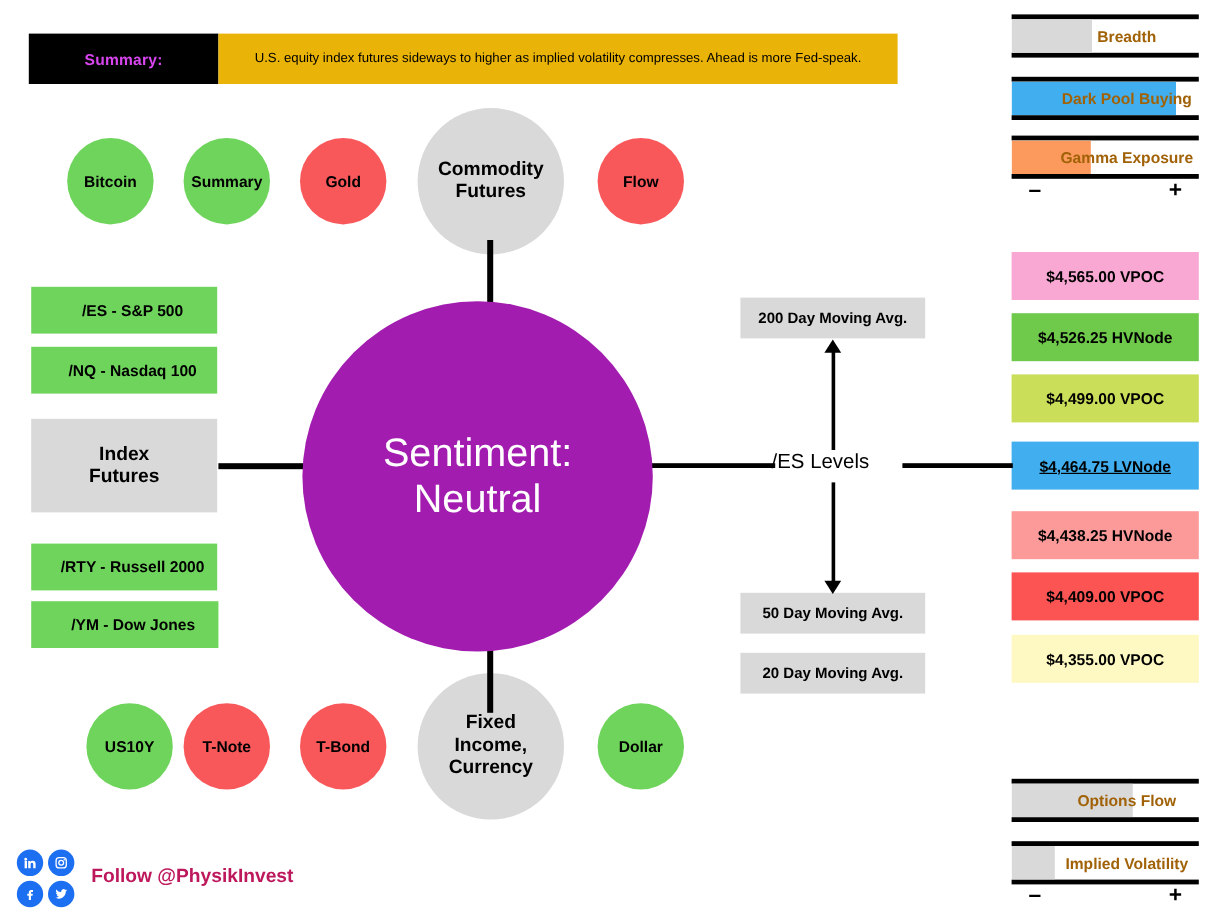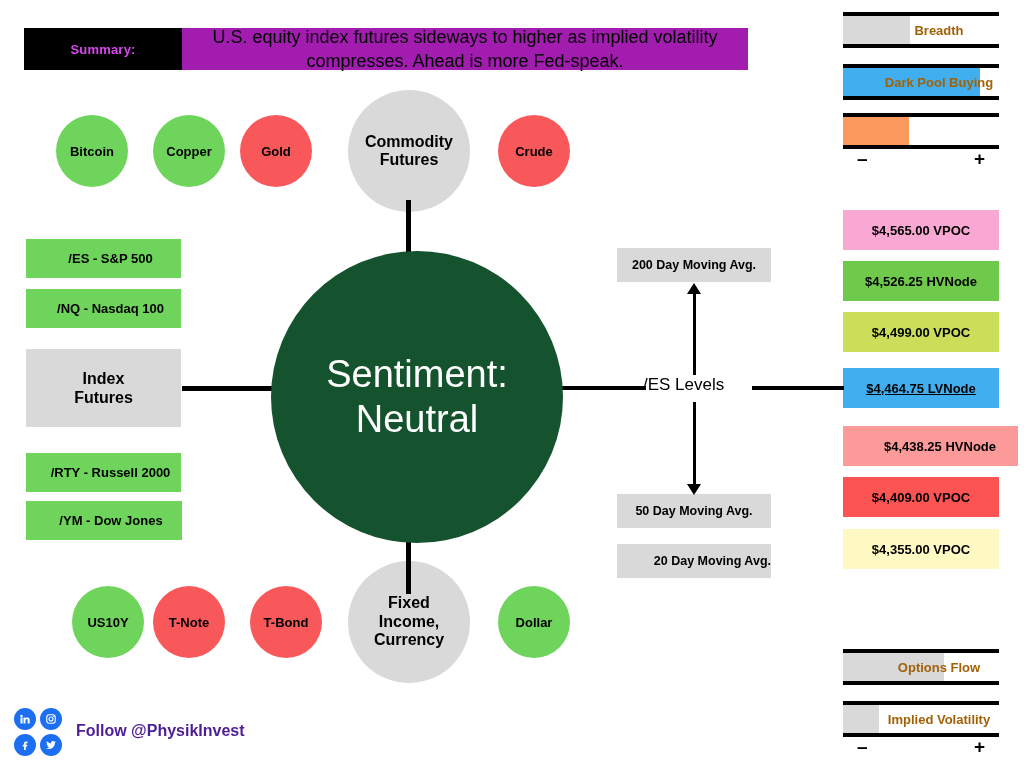--- a/index.html
+++ b/index.html
@@ -32,23 +32,23 @@
     color: #d946ef;
     font-weight: bold;
     font-size: 13px;
     display: flex;
     align-items: center;
     justify-content: center;
     letter-spacing: .2px;
   }
   #summary-text {
     flex: 1;
-    background: #a21caf;
+    background: #eab308;
     color: #000000;
-    font-size: 18px;
+    font-size: 11px;
     line-height: 1.35;
     display: flex;
     align-items: center;
     justify-content: center;
     text-align: center;
     padding: 0 10px;
     box-sizing: border-box;
   }
 
   
@@ -72,32 +72,32 @@
   .c-hub {
     width: 122px;
     height: 122px;
     background: #d9d9d9;
     color: #000;
     font-size: 16px;
     line-height: 1.15;
   }
   #center-circle {
     position: absolute;
-    left: 271px;
+    left: 252px;
     top: 251px;
     width: 292px;
     height: 292px;
     border-radius: 50%;
-    background: #14532d;
+    background: #a21caf;
     color: #ffffff;
     display: flex;
     align-items: center;
     justify-content: center;
     text-align: center;
-    font-size: 38px;
+    font-size: 33px;
     font-weight: normal;
     line-height: 1.18;
     z-index: 4;
   }
 
   
   .conn {
     position: absolute;
     background: #000000;
     z-index: 1;
@@ -227,21 +227,21 @@
     align-items: center;
     justify-content: center;
   }
   .social-icon svg { display: block; }
   #follow-text {
     position: absolute;
     left: 76px;
     top: 722px;
     font-size: 16px;
     font-weight: bold;
-    color: #4c1d95;
+    color: #be185d;
     white-space: nowrap;
   }
 </style>
 </head>
 <body>
 
 <div id="summary-banner">
   <div id="summary-label">Summary:</div>
   <div id="summary-text">U.S. equity index futures sideways to higher as implied volatility compresses. Ahead is more Fed-speak.</div>
 </div>
@@ -249,31 +249,31 @@
 <div class="conn" style="left:406px; top:200px; width:5px; height:60px;"></div>
 <div class="conn" style="left:406px; top:534px; width:5px; height:60px;"></div>
 <div class="conn" style="left:182px; top:386px; width:100px; height:5px;"></div>
 <div class="conn" style="left:534px; top:386px; width:112px; height:4px;"></div>
 <div class="conn" style="left:752px; top:386px; width:92px; height:4px;"></div>
 
 <div class="node-circle c-small c-green" style="left:56px; top:115px;">
   <span>Bitcoin</span>
 </div>
 <div class="node-circle c-small c-green" style="left:153px; top:115px;">
-  <span>Copper</span>
-</div>
-<div class="node-circle c-small c-red" style="left:240px; top:115px;">
+  <span>Summary</span>
+</div>
+<div class="node-circle c-small c-red" style="left:250px; top:115px;">
   <span>Gold</span>
 </div>
 <div class="node-circle c-hub" style="left:348px; top:90px;">
   <span style="white-space:pre-line;">Commodity
 Futures</span>
 </div>
 <div class="node-circle c-small c-red" style="left:498px; top:115px;">
-  <span>Crude</span>
+  <span>Flow</span>
 </div>
 
 <div id="center-circle">
   <span style="white-space:pre-line;">Sentiment:
 Neutral</span>
 </div>
 
 <div class="tag tag-green" style="left:26px; top:239px; width:155px; height:39px;">
   <span>/ES - S&amp;P 500</span>
 </div>
@@ -315,56 +315,57 @@
 <div class="arrow-line" style="left:693px; top:292px; height:83px;"></div>
 <div class="arrow-head arrow-up" style="left:687px; top:283px;"></div>
 
 <div id="es-levels-label">/ES Levels</div>
 
 <div class="arrow-line" style="left:693px; top:402px; height:83px;"></div>
 <div class="arrow-head arrow-down" style="left:687px; top:484px;"></div>
 <div class="ma-box" style="left:617px; top:494px;">
   <span>50 Day Moving Avg.</span>
 </div>
-<div class="ma-box" style="left:617px; top:544px;justify-content:flex-end;">
+<div class="ma-box" style="left:617px; top:544px;">
   <span>20 Day Moving Avg.</span>
 </div>
 
 <div class="level-chip" style="top:210px; background:#f9a8d4;">
   <span>$4,565.00 VPOC</span>
 </div>
 <div class="level-chip" style="top:261px; background:#6FC94B;">
   <span>$4,526.25 HVNode</span>
 </div>
 <div class="level-chip" style="top:312px; background:#CBDE59;">
   <span>$4,499.00 VPOC</span>
 </div>
 <div class="level-chip" style="top:368px; background:#41AFEF;text-decoration:underline;">
   <span>$4,464.75 LVNode</span>
 </div>
-<div class="level-chip" style="top:426px; background:#FC9A9A;padding-left:19px;">
+<div class="level-chip" style="top:426px; background:#FC9A9A;">
   <span>$4,438.25 HVNode</span>
 </div>
 <div class="level-chip" style="top:477px; background:#FC5353;">
   <span>$4,409.00 VPOC</span>
 </div>
 <div class="level-chip" style="top:529px; background:#fef9c3;">
   <span>$4,355.00 VPOC</span>
 </div>
 
 <div class="gauge" style="top:12px;">
   <div class="gauge-fill" style="width:43%; background:#d9d9d9;"></div>
   <div class="gauge-label">Breadth</div>
 </div>
 <div class="gauge" style="top:64px;">
   <div class="gauge-fill" style="width:88%; background:#41AFEF;"></div>
   <div class="gauge-label">Dark Pool Buying</div>
 </div>
 <div class="gauge" style="top:113px;">
   <div class="gauge-fill" style="width:42%; background:#FB9A5C;"></div>
+  <div class="gauge-label">Gamma Exposure</div>
 </div>
 <div class="gauge-scale" style="top:150px;">
   <span>–</span>
   <span>+</span>
 </div>
 
 <div class="gauge" style="top:649px;">
   <div class="gauge-fill" style="width:65%; background:#d9d9d9;"></div>
   <div class="gauge-label">Options Flow</div>
 </div>

